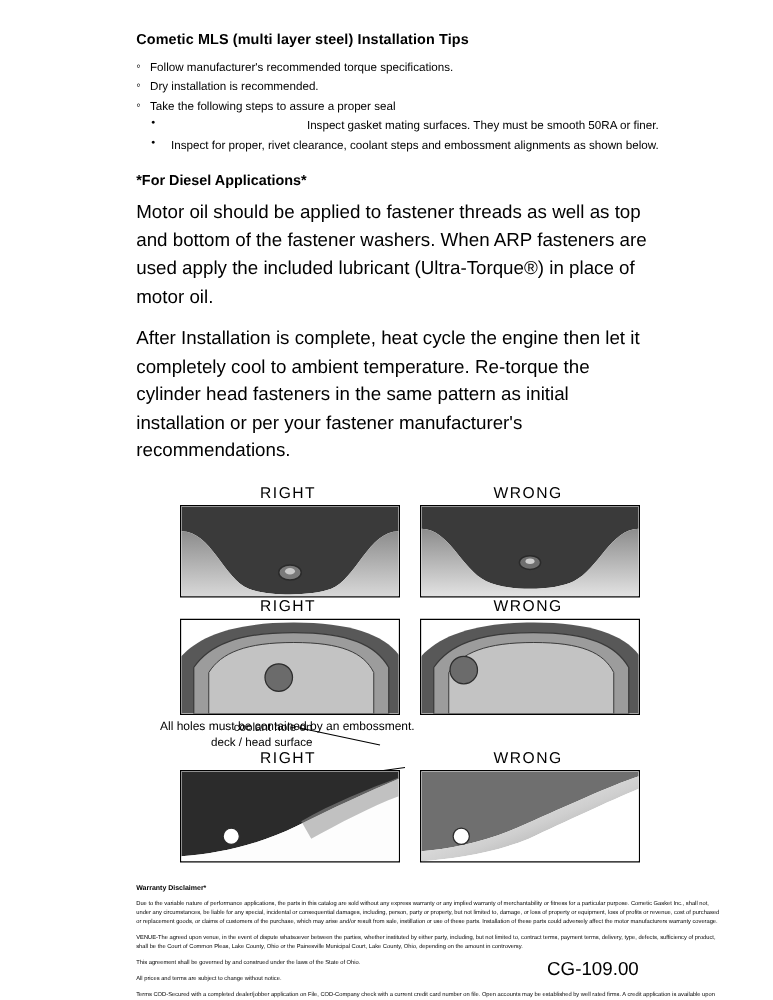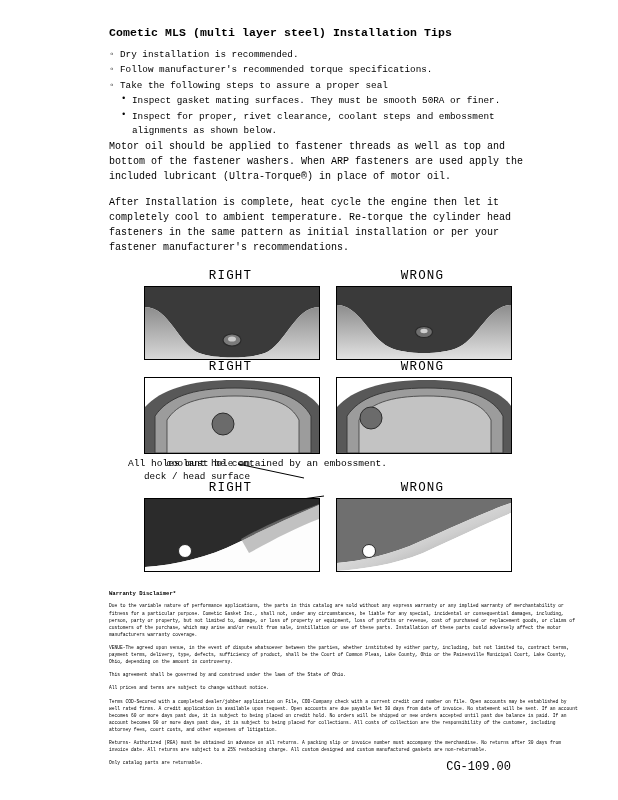--- a/index.html
+++ b/index.html
@@ -14,21 +14,20 @@
     color: #000;
     position: relative;
     overflow: hidden;
   }
   .page {
     position: relative;
     width: 567px;
     height: 800px;
     box-sizing: border-box;
     padding: 26px 40px 0 62px;
-    font-family: Liberation Mono, monospace;
   }
   h1.title {
     font-size: 11.5px;
     font-weight: bold;
     margin: 0 0 9px 47px;
     letter-spacing: 0.1px;
   }
   ul.bullets {
     list-style: none;
     margin: 0 0 0 47px;
@@ -46,40 +45,41 @@
     position: absolute;
     left: 0;
     top: -1px;
     font-size: 10px;
   }
   ul.sub {
     list-style: none;
     margin: 1px 0 0 0;
     padding: 0;
     font-size: 9.3px;
+    text-align: right;
   }
   ul.sub > li {
     position: relative;
     padding-left: 12px;
     margin-bottom: 1px;
   }
   ul.sub > li:before {
     content: "\2022";
     position: absolute;
     left: 1px;
     top: -1px;
     font-size: 9px;
   }
   h2.subtitle {
     font-size: 11.5px;
     font-weight: bold;
     margin: 16px 0 8px 47px;
   }
   p.para {
-    font-size: 10px;
+    font-size: 15px;
     line-height: 1.5;
     margin: 0 0 11px 47px;
     max-width: 460px;
   }
   p.note {
     font-size: 9.3px;
     margin: 0 0 0 47px;
   }
 
   
@@ -148,43 +148,44 @@
   }
   .warranty p {
     font-size: 4.6px;
     line-height: 1.55;
     margin: 0 0 6px 0;
     text-align: left;
   }
   .docnum {
     position: absolute;
     right: 56px;
-    bottom: 26px;
-    font-size: 12px;
+    bottom: 16px;
+    font-size: 15px;
   }
 </style>
 </head>
 <body>
 
 <div class="page">
 
   <h1 class="title">Cometic MLS (multi layer steel) Installation Tips</h1>
 
   <ul class="bullets">
+    <li>Follow manufacturer's recommended torque specifications.</li>
     <li>Dry installation is recommended.</li>
-    <li>Follow manufacturer's recommended torque specifications.</li>
     <li>
       <span>Take the following steps to assure a proper seal</span>
       <ul class="sub">
         <li>Inspect gasket mating surfaces.  They must be smooth 50RA or finer.</li>
         <li>Inspect for proper, rivet clearance, coolant steps and embossment alignments as shown below.</li>
       </ul>
     </li>
   </ul>
 
+  <h2 class="subtitle">*For Diesel Applications*</h2>
   <p class="para">Motor oil should be applied to fastener threads as well as top and bottom of the fastener washers. When ARP fasteners are used apply the included lubricant (Ultra-Torque®) in place of motor oil.</p>
   <p class="para">After Installation is complete, heat cycle the engine then let it completely cool to ambient temperature. Re-torque the cylinder head fasteners in the same pattern as initial installation or per your fastener manufacturer's recommendations.</p>
 
   <div class="figures">
 
     <div class="figrow">
       <div class="figcol">
         <div class="figlabel">RIGHT</div>
         <div class="figbox">
           <svg viewBox="0 0 174 72" width="174" height="72">

